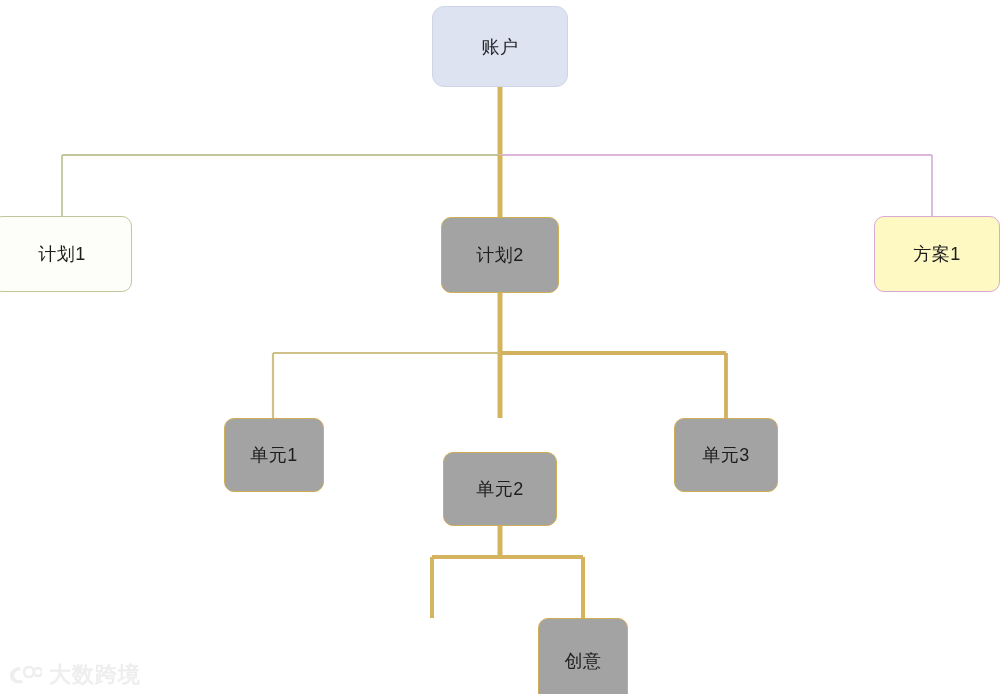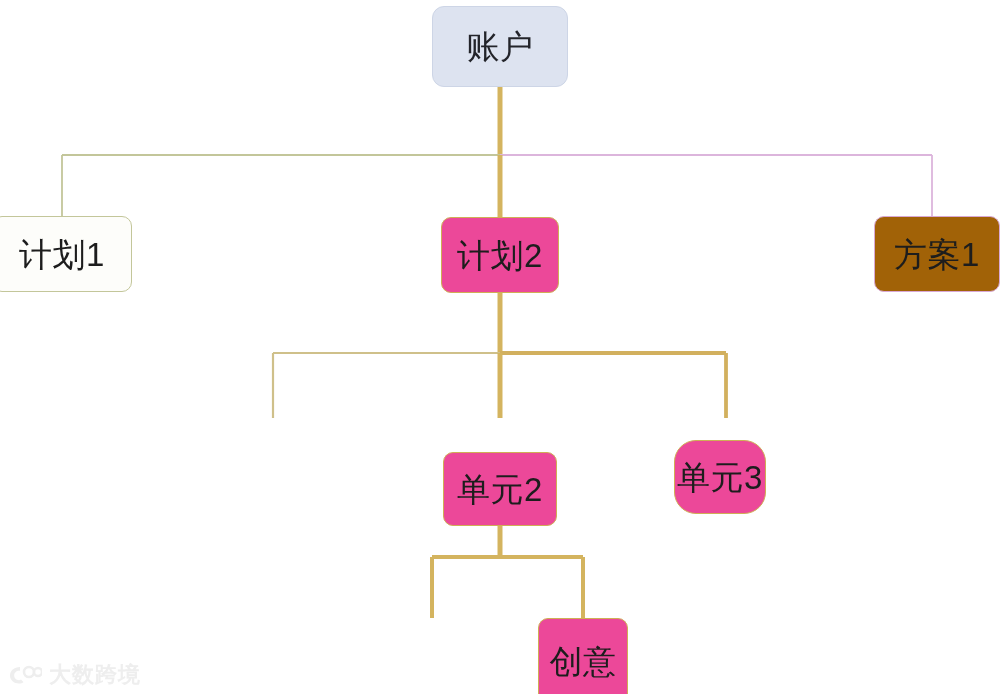--- a/index.html
+++ b/index.html
@@ -29,36 +29,36 @@
     box-sizing: border-box;
     display: flex;
     align-items: center;
     justify-content: center;
     border-radius: 10px;
     background: #fdfdfb;
     border: 1.6px solid #cfc79a;
     z-index: 3;
   }
   .node .label {
-    font-size: 33px;
+    font-size: 18px;
     line-height: 1;
     color: #1d1d1d;
     letter-spacing: 0.5px;
     white-space: nowrap;
     font-weight: 400;
   }
   .node.root {
     background: #dde3f0;
     border: 1.5px solid #cdd5e6;
     border-radius: 12px;
   }
   .node.root .label { color: #23242a; }
-  .node.gold   { border-color: #cfae55; background: #ec4899; }
+  .node.gold   { border-color: #cfae55; background: #a3a3a3; }
   .node.olive  { border-color: #c3c69a; background: #fdfdfa; }
-  .node.pink   { border-color: #d9a8d5; background: #a16207; }
+  .node.pink   { border-color: #d9a8d5; background: #fef9c3; }
 
   #watermark {
     position: absolute;
     left: 8px;
     top: 658px;
     height: 34px;
     display: flex;
     align-items: center;
     gap: 7px;
     z-index: 4;
@@ -116,26 +116,29 @@
   </div>
 
   <div class="node gold" style="left:441px; top:217px; width:118px; height:76px;">
     <span class="label">计划2</span>
   </div>
 
   <div class="node pink" style="left:874px; top:216px; width:126px; height:76px;">
     <span class="label">方案1</span>
   </div>
 
+  <div class="node gold" style="left:224px; top:418px; width:100px; height:74px;">
+    <span class="label">单元1</span>
+  </div>
 
   <div class="node gold" style="left:443px; top:418px; width:114px; height:74px;margin-top:34px;">
     <span class="label">单元2</span>
   </div>
 
-  <div class="node gold" style="left:674px; top:440px; width:92px; height:74px;border-radius:22px;">
+  <div class="node gold" style="left:674px; top:418px; width:104px; height:74px;">
     <span class="label">单元3</span>
   </div>
 
 
   <div class="node gold" style="left:538px; top:618px; width:90px; height:86px;">
     <span class="label">创意</span>
   </div>
 
   <div id="watermark">
     <svg width="34" height="22" viewBox="0 0 34 22" xmlns="http://www.w3.org/2000/svg">

